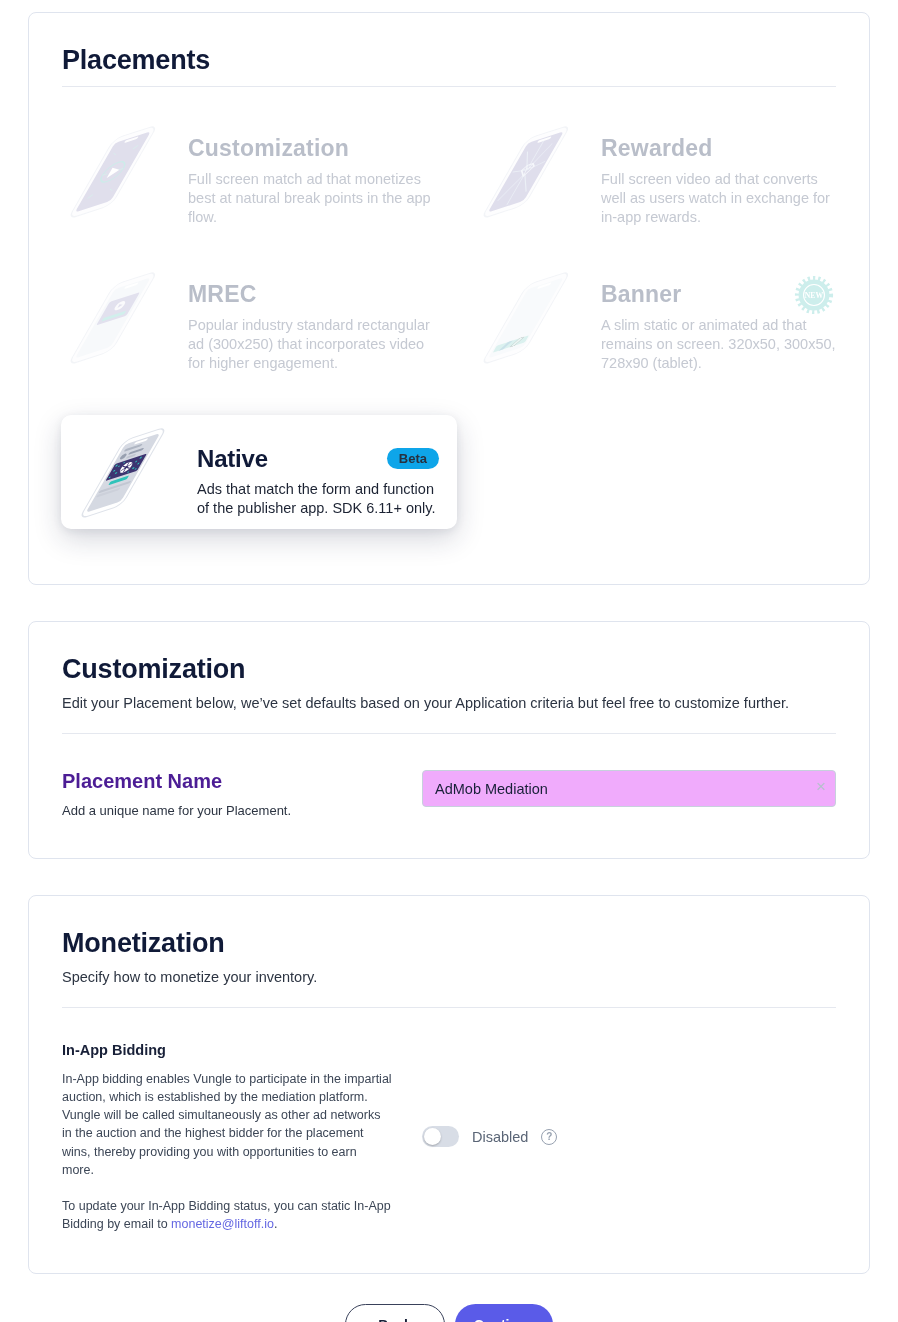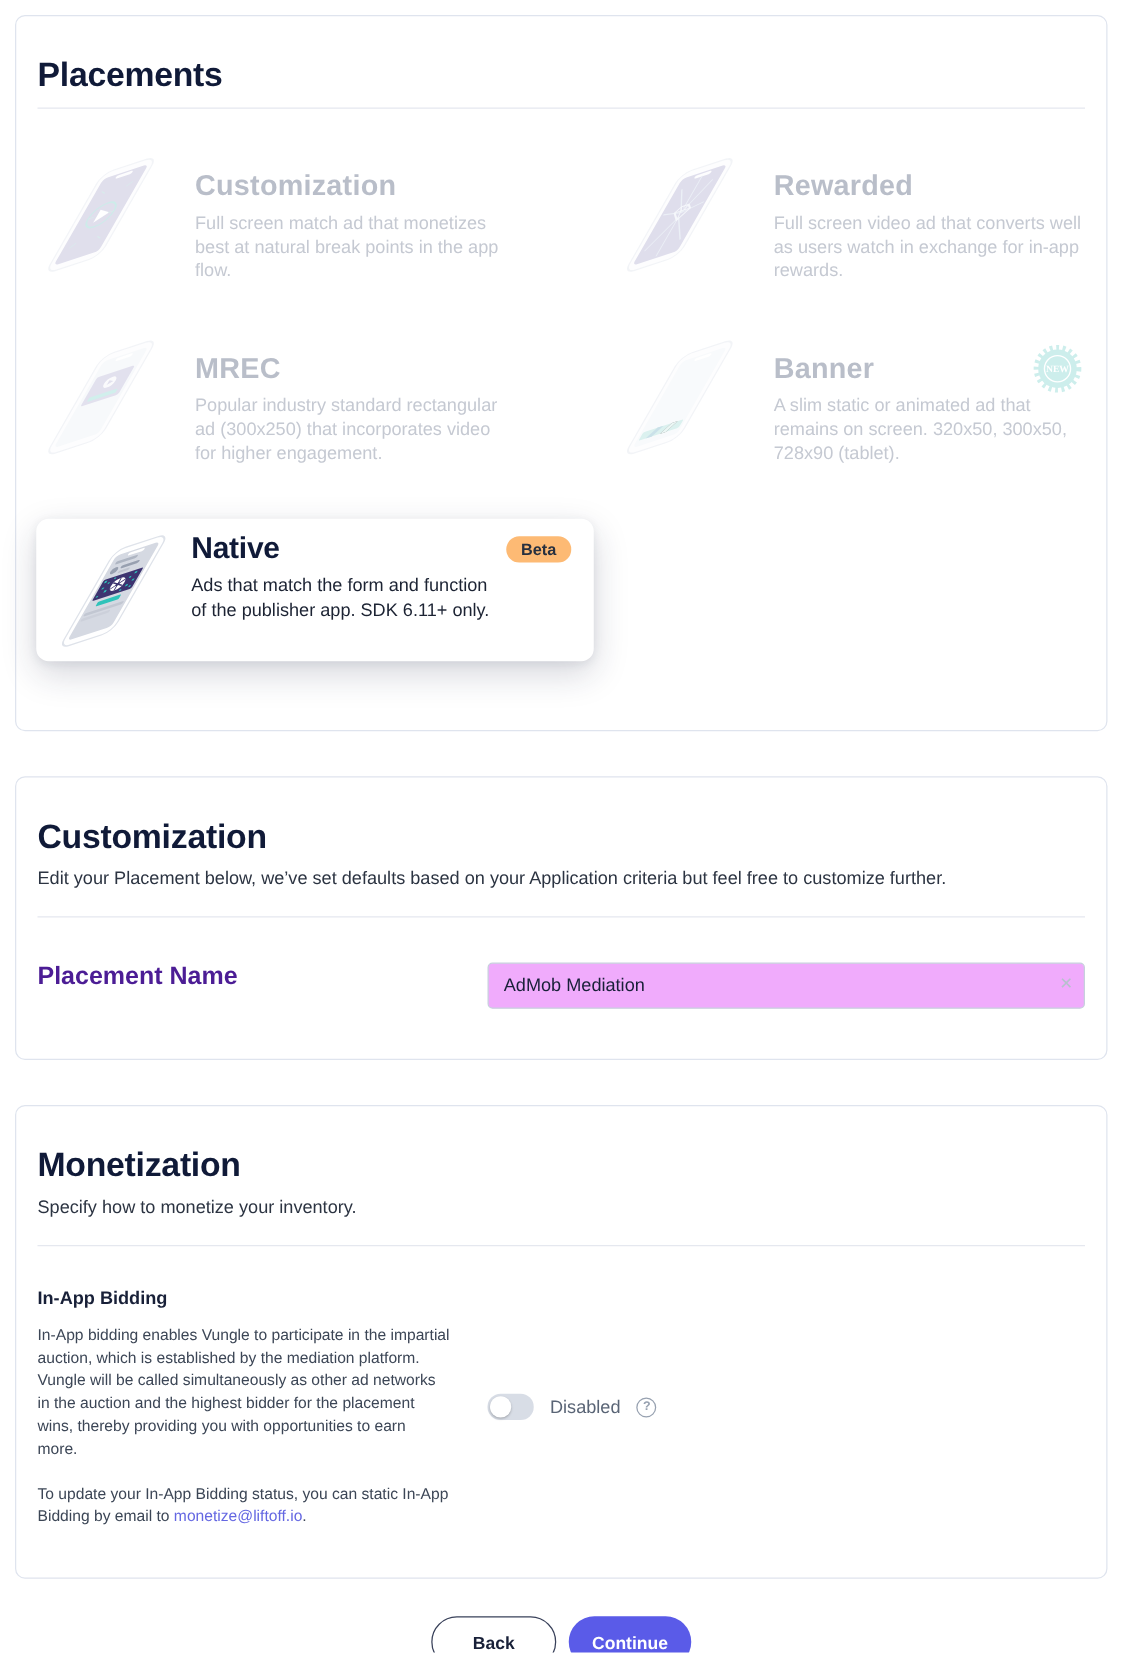--- a/index.html
+++ b/index.html
@@ -1,24 +1,24 @@
 <!DOCTYPE html>
 <html><head>
 <meta charset="utf-8">
 <style>
   * { box-sizing: border-box; margin: 0; padding: 0; }
   html,body { width: 898px; background: #ffffff; font-family: "Liberation Sans", sans-serif; }
   body { height: 1322px; overflow: hidden; }
 
   .card {
-    margin: 0 12px;
+    margin: 0 28px;
     background: #fff;
     border: 1px solid #dfe4ee;
     border-radius: 8px;
-    padding: 32px 17px 30px;
+    padding: 32px 33px 30px;
   }
   .card-placements { margin-top: 12px; min-height: 573px; }
   .card-customization { margin-top: 36px; min-height: 210px; padding-bottom: 40px; }
   .card-monetization { margin-top: 36px; min-height: 356px; padding-bottom: 40px; }
 
   h1.sec-title {
     font-size: 27px; font-weight: 800; color: #101a38;
     letter-spacing: -0.2px; margin-bottom: 10px;
   }
   .sec-subtitle { font-size: 14.5px; color: #2c3442; margin-bottom: 22px; }
@@ -44,35 +44,35 @@
     letter-spacing: 0.2px; margin-bottom: 8px;
   }
   .ptype-desc { font-size: 14.5px; line-height: 1.32; color: #c5c9d2; max-width: 250px; }
   .ptype-title-row { display: flex; align-items: flex-start; justify-content: space-between; }
 
   .new-seal { width: 40px; height: 40px; margin-right: 2px; margin-top: -6px; }
 
   
   .native-card {
     grid-column: 1;
-    display: flex; gap: 2px; align-items: flex-start;
+    display: flex; gap: 14px; align-items: flex-end;
     background: #fff;
     border-radius: 10px;
     box-shadow: 0 10px 28px rgba(25,35,65,0.18), 0 2px 8px rgba(25,35,65,0.08);
     padding: 10px 18px 10px 12px;
-    width: 446px; min-height: 113px;
+    width: 396px; min-height: 113px;
     margin-left: -1px;
     cursor: pointer;
   }
   .native-card .icon-wrap { width: 110px; height: 94px; flex: 0 0 110px; }
   .native-text { flex: 1 1 auto; }
   .native-title-row { display: flex; align-items: center; justify-content: space-between; margin-bottom: 7px; }
   .native-title { font-size: 24px; font-weight: 800; color: #101a38; letter-spacing: -0.2px; }
   .beta-badge {
-    background: #fdba74; color: #27303f;
+    background: #0ea5e9; color: #27303f;
     font-size: 13px; font-weight: 600;
     padding: 4px 12px; border-radius: 13px; line-height: 1;
   }
   .native-desc { font-size: 14.5px; line-height: 1.35; color: #1c2333; max-width: 252px; }
 
   
   .field-row { display: flex; align-items: flex-start; margin-top: 36px; }
   .field-label-block { width: 350px; flex: 0 0 350px; }
   .field-label { font-size: 20px; font-weight: 700; color: #4c1d95; margin-bottom: 10px; }
   .field-help { font-size: 13px; color: #2c3442; }
@@ -278,20 +278,21 @@
 </section>
 
 <section class="card card-customization">
   <h1 class="sec-title">Customization</h1>
   <p class="sec-subtitle">Edit your Placement below, we’ve set defaults based on your Application criteria but feel free to customize further.</p>
   <hr class="divider">
 
   <div class="field-row">
     <div class="field-label-block">
       <div class="field-label">Placement Name</div>
+      <div class="field-help">Add a unique name for your Placement.</div>
     </div>
     <div class="input-wrap">
       <input class="text-input" type="text" value="AdMob Mediation" style="">
       <button class="clear-btn">×</button>
     </div>
   </div>
 </section>
 
 <section class="card card-monetization">
   <h1 class="sec-title">Monetization</h1>

